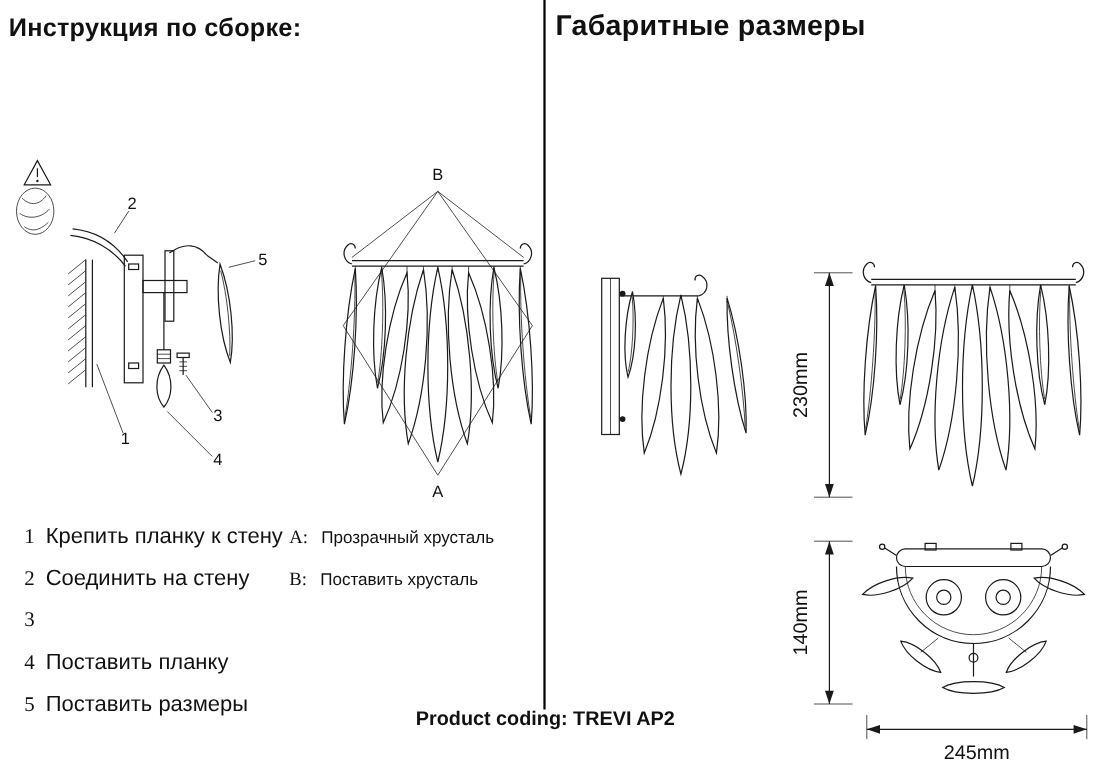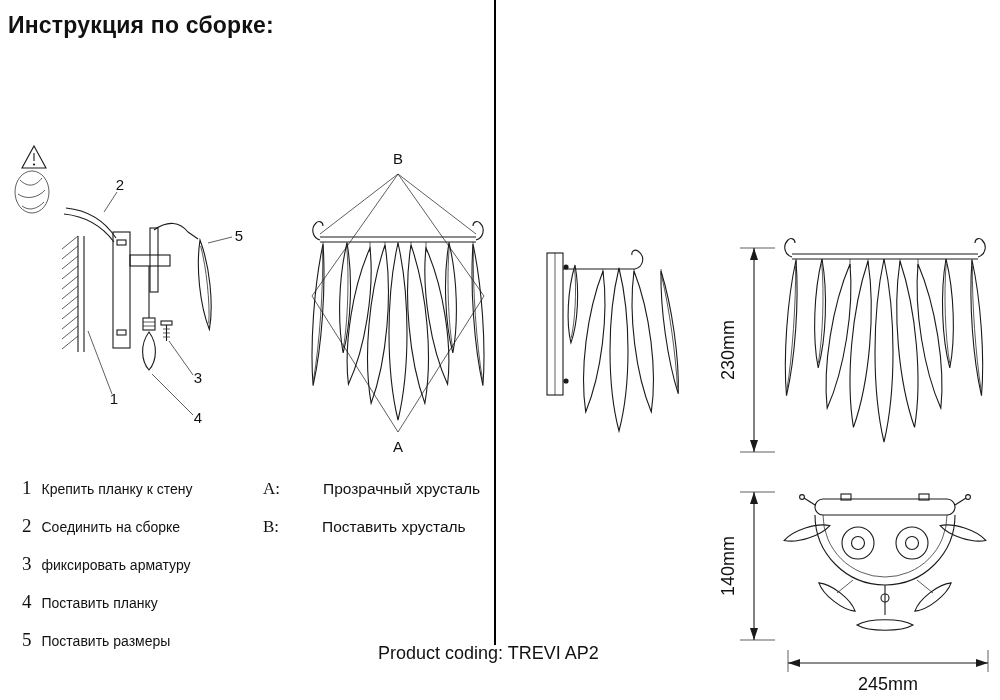--- a/index.html
+++ b/index.html
@@ -4,39 +4,40 @@
 <style>
   html,body{margin:0;padding:0;background:#fff;}
   .page{position:relative;width:1000px;height:700px;background:#fff;overflow:hidden;
         font-family:"Liberation Sans",sans-serif;color:#111;}
   .abs{position:absolute;}
   .title-left{font-size:23px;font-weight:700;letter-spacing:.2px;text-align:right;}
   .title-right{font-size:26px;font-weight:700;letter-spacing:.2px;}
   .divider{width:2px;background:#000;}
   .steps .step{display:flex;align-items:baseline;height:38px;}
   .steps .num{font-family:"Liberation Serif",serif;font-size:19px;margin-right:10px;}
-  .steps .txt{font-size:14px;}
+  .steps .txt{font-size:20px;}
   .legend .row{display:flex;align-items:baseline;height:38px;}
   .legend .key{font-family:"Liberation Serif",serif;font-size:17px;margin-right:12px;}
-  .legend .txt{font-size:15.5px;margin-left:31px;}
-  .product{font-size:18px;}
+  .legend .txt{font-size:15.5px;}
+  .product{font-size:18px;font-weight:bold;}
   svg{display:block;overflow:visible;}
   svg text{font-family:"Liberation Sans",sans-serif;fill:#111;}
   .callout{font-size:15px;}
   .crystal-letter{font-size:15px;}
   .dim-label{font-size:18px;}
   .stroke{stroke:#1a1a1a;fill:none;stroke-width:1.1;}
   .thin{stroke:#1a1a1a;fill:none;stroke-width:0.7;}
 </style>
 </head>
 <body>
 
 <div class="page">
 
   <div class="abs title-left" style="left:8px;top:12px">Инструкция по сборке:</div>
+  <div class="abs title-right" style="left:505px;top:8px">Габаритные размеры</div>
 
   <div class="abs divider" style="left:494px;top:0;height:645px"></div>
 
   <svg class="abs" style="left:8px;top:128px" width="270" height="310" viewBox="0 0 270 310">
 
     <g>
       <path class="stroke" d="M26,18 L38,40 L14,40 Z"></path>
       <line class="stroke" x1="26" y1="25" x2="26" y2="33"></line>
       <circle cx="26" cy="36.5" r="1.1" fill="#1a1a1a"></circle>
     </g>
@@ -305,25 +306,24 @@
     <text class="dim-label" x="110" y="40" text-anchor="middle">245mm</text>
   </svg>
 
   <div class="abs steps" style="left:22px;top:477px">
     <div class="step">
       <span class="num">1</span>
       <span class="txt">Крепить планку к стену</span>
     </div>
     <div class="step">
       <span class="num">2</span>
-      <span class="txt">Соединить на сборке</span>
+      <span class="txt">Соединить на стену</span>
     </div>
     <div class="step">
       <span class="num">3</span>
-      <span class="txt">фиксировать арматуру</span>
     </div>
     <div class="step">
       <span class="num">4</span>
       <span class="txt">Поставить планку</span>
     </div>
     <div class="step">
       <span class="num">5</span>
       <span class="txt">Поставить размеры</span>
     </div>
   </div>

